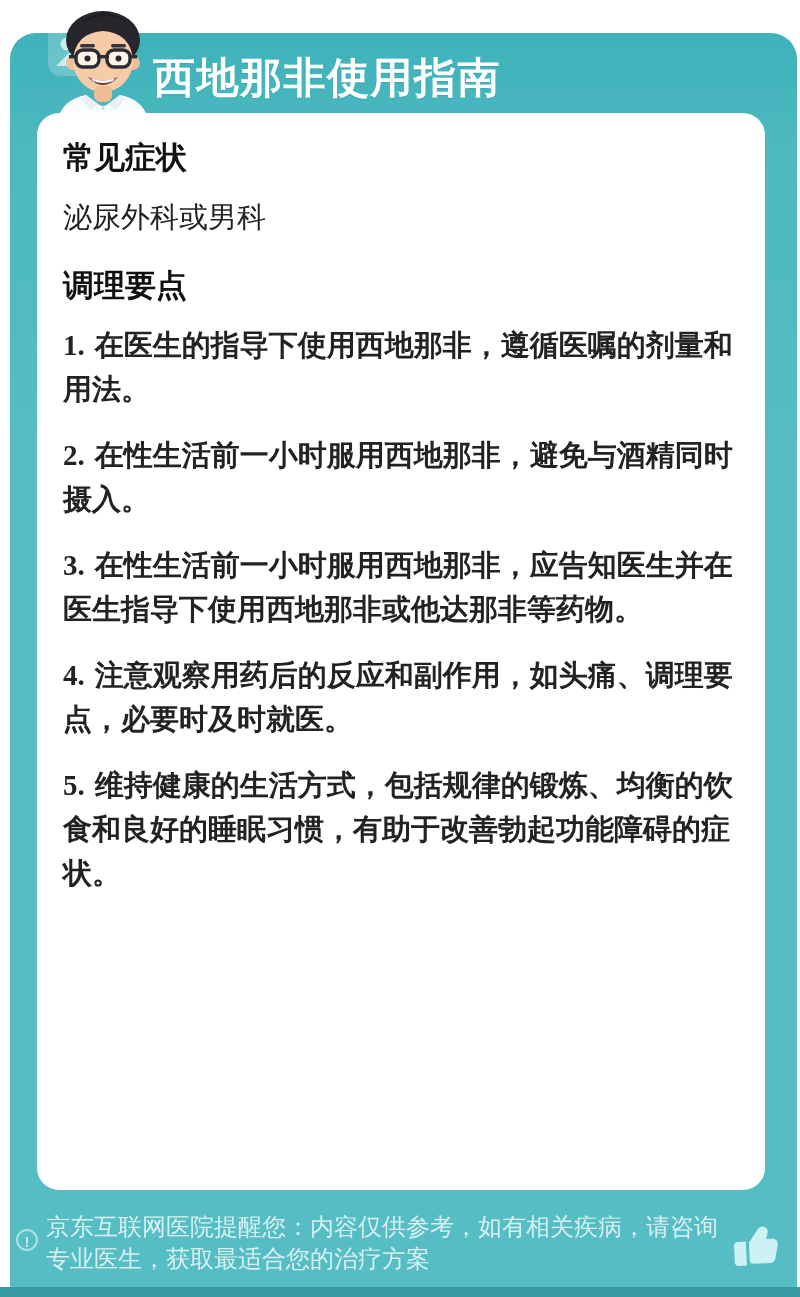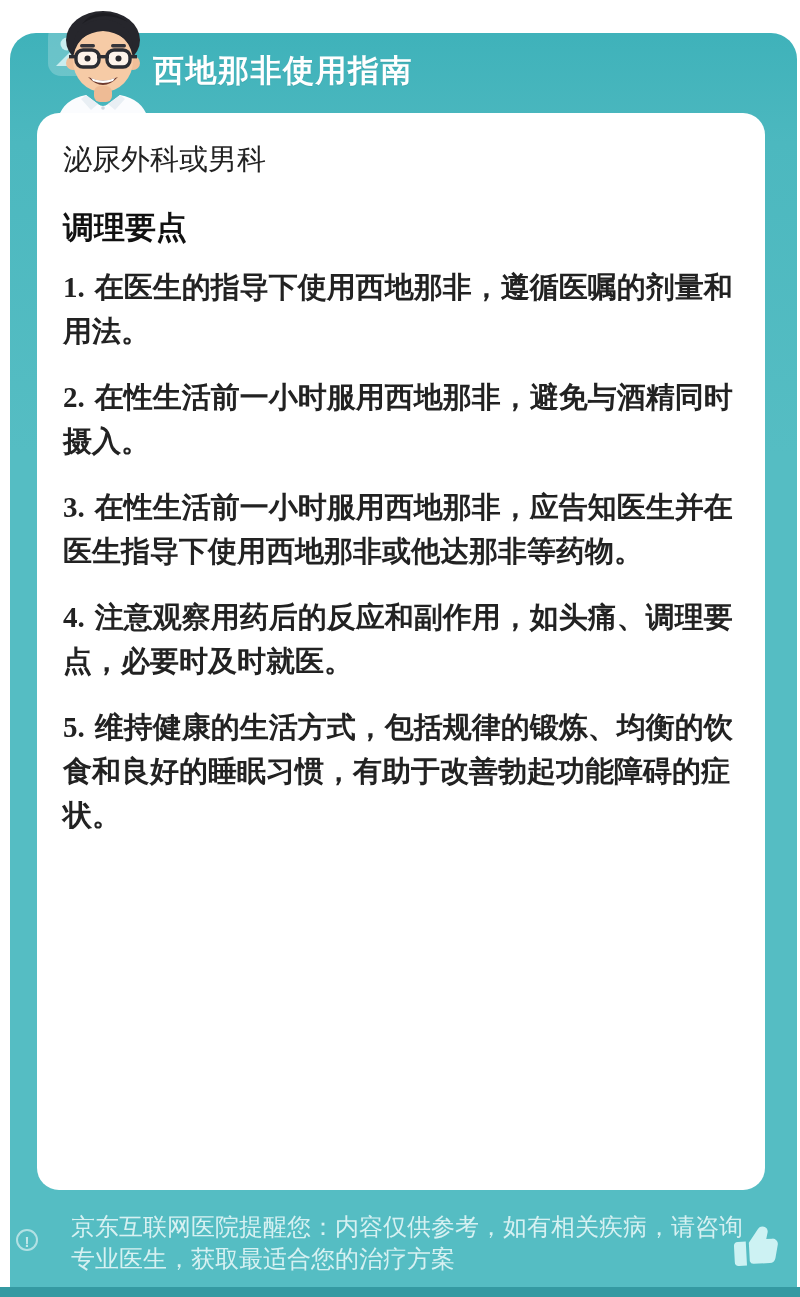--- a/index.html
+++ b/index.html
@@ -15,21 +15,21 @@
     background:linear-gradient(180deg,#3fb2ba 0px,#4cb8bf 110px,#55bdc3 420px,#55bdc3 100%);
     z-index:1;
   }
   
   .photo-badge{position:absolute;left:45px;top:19px;width:62px;height:62px;z-index:1;opacity:.9;}
   
   .avatar{position:absolute;left:40px;top:4px;width:126px;height:114px;z-index:3;}
   
   .hdr-title{
     position:absolute;left:153px;top:50px;z-index:2;
-    color:#ffffff;font-size:31px;font-weight:bold;letter-spacing:1.5px;
+    color:#ffffff;font-size:42px;font-weight:bold;letter-spacing:1.5px;
     text-shadow:0 1px 1px rgba(0,0,0,.08);
   }
   
   .white-card{
     position:absolute;left:37px;top:113px;width:728px;height:1077px;
     background:#ffffff;border-radius:22px;z-index:4;
     padding:24px 26px;box-sizing:border-box;overflow:hidden;
   }
   .white-card h2{
     font-size:31px;font-weight:bold;color:#111111;
@@ -44,21 +44,21 @@
   .tip-item{margin:0 0 22px 0;}
   .tip-num{font-family:"Liberation Serif",serif;margin-right:10px;}
   
   .alert-icon{
     position:absolute;left:16px;top:1229px;width:22px;height:22px;z-index:2;
     border:2px solid rgba(255,255,255,.55);border-radius:50%;
     color:rgba(255,255,255,.65);font-size:15px;line-height:22px;text-align:center;
     box-sizing:border-box;font-weight:bold;
   }
   .disclaimer{
-    position:absolute;left:71px;top:1211px;width:672px;z-index:2;
+    position:absolute;left:46px;top:1211px;width:672px;z-index:2;
     color:#d7f1f2;font-size:24px;line-height:32px;
   }
   .thumb-icon{position:absolute;left:733px;top:1219px;width:46px;height:54px;z-index:2;transform:rotate(-3deg);}
   .bottom-strip{
     position:absolute;left:0;bottom:0;width:800px;height:10px;
     background:#359aa2;z-index:6;
   }
 </style>
 </head>
 <body>
@@ -107,20 +107,21 @@
     <path d="M46 91 L58 100 L51 106 L41 95 Z" fill="#e9eff4"></path>
     <path d="M80 91 L68 100 L75 106 L85 95 Z" fill="#e9eff4"></path>
     <circle cx="63" cy="104" r="1.8" fill="#cdd8e0"></circle>
   </svg>
 </div>
 
 <div class="hdr-title">西地那非使用指南</div>
 
 <div class="white-card">
 
+  <h2 class="first">常见症状</h2>
 
   <p class="body-text">泌尿外科或男科</p>
 
   <h2>调理要点</h2>
   <ul class="tips">
     <li class="tip-item">
       <span class="tip-num">1.</span><span>在医生的指导下使用西地那非，遵循医嘱的剂量和用法。</span>
     </li>
     <li class="tip-item">
       <span class="tip-num">2.</span><span>在性生活前一小时服用西地那非，避免与酒精同时摄入。</span>

